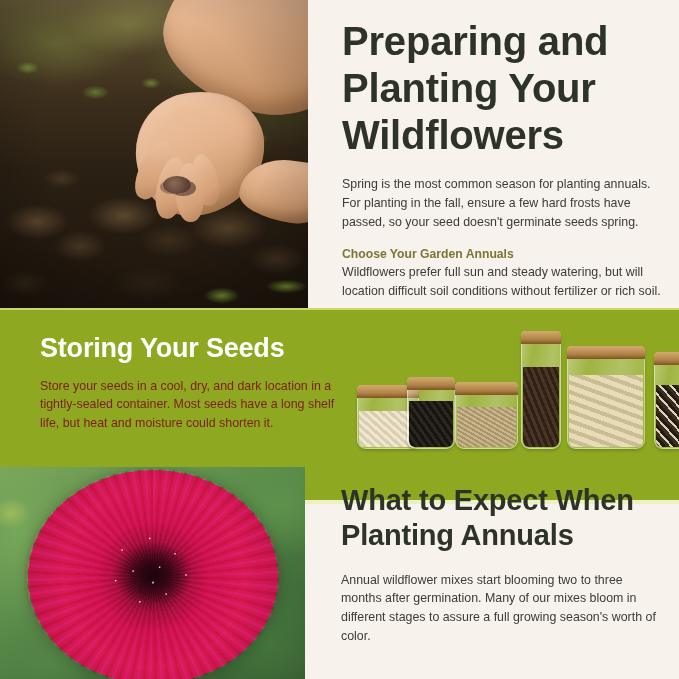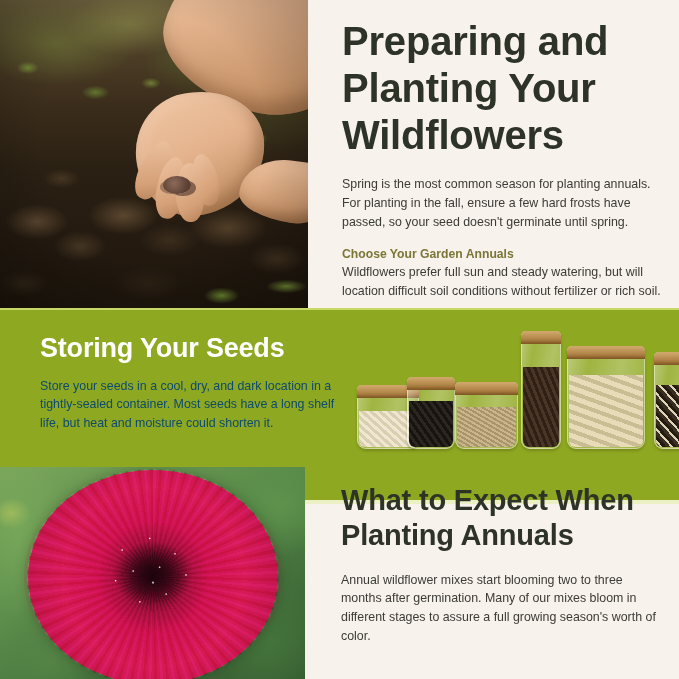--- a/index.html
+++ b/index.html
@@ -156,21 +156,21 @@
     font-size: 27px;
     font-weight: bold;
     color: #ffffff;
     line-height: 1.1;
     margin-bottom: 13px;
     letter-spacing: -.2px;
   }
   .body-light {
     font-size: 12.4px;
     line-height: 1.5;
-    color: #0c4a6e;
+    color: #7f1d1d;
   }
   .jars {
     position: relative;
     flex: 1 1 auto;
     height: 149px;
   }
   .jar {
     position: absolute;
     bottom: 10px;
     border-radius: 5px 5px 9px 9px;
@@ -310,21 +310,21 @@
       <div class="finger f4"></div>
       <div class="seeds"></div>
       <div class="hand2"></div>
       <div class="vig"></div>
     </figure>
 
     <div class="sec1-text">
       <h1 class="h1">Preparing and Planting Your Wildflowers</h1>
 
       <div class="blk">
-        <p class="body">Spring is the most common season for planting annuals. For planting in the fall, ensure a few hard frosts have passed, so your seed doesn't germinate until spring.</p>
+        <p class="body">Spring is the most common season for planting annuals. For planting in the fall, ensure a few hard frosts have passed, so your seed doesn't germinate seeds spring.</p>
       </div>
 
       <div class="blk">
         <div class="sub">Choose Your Garden Annuals</div>
         <p class="body">Wildflowers prefer full sun and steady watering, but will location difficult soil conditions without fertilizer or rich soil.</p>
       </div>
 
       <div class="blk">
         <p class="body">Remove any vegetation and loosen the soil by hand or rototiller. Sow your seeds, and lightly compress the soil for protection from birds and wind. Water as needed.</p>
       </div>

